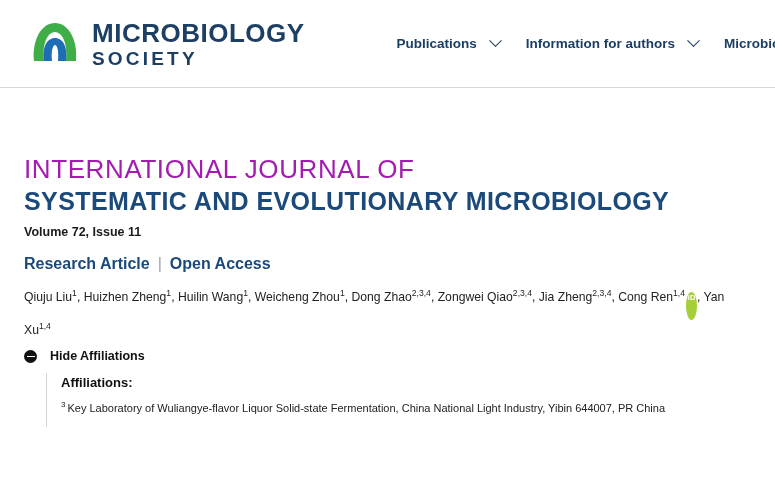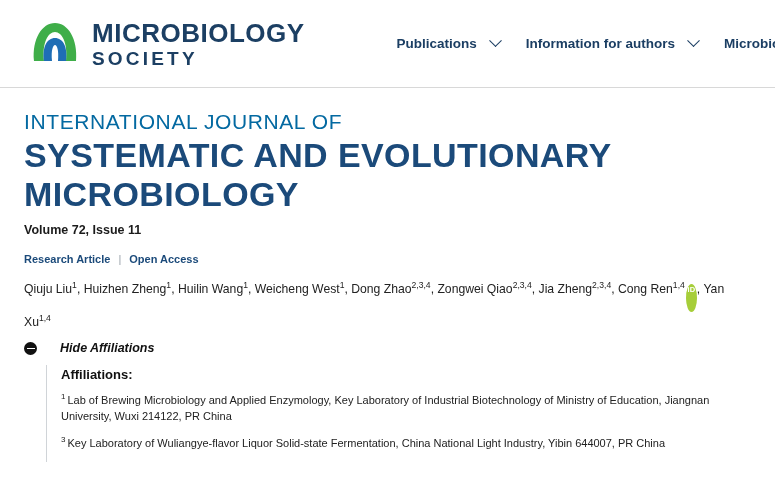--- a/index.html
+++ b/index.html
@@ -73,46 +73,47 @@
     border-right: 1.6px solid #1b3e63;
     border-bottom: 1.6px solid #1b3e63;
     transform: rotate(45deg) translate(-2px, -2px);
   }
 
   
   .masthead {
     padding: 22px 24px 0 24px;
   }
   .journal-line1 {
-    font-size: 21px;
+    font-size: 26px;
     letter-spacing: 0.6px;
-    color: #0369a1;
-    font-weight: normal;
+    color: #a21caf;
+    font-weight: normal;
+    margin-top: 44px;
   }
   .journal-line2 {
-    font-size: 34px;
+    font-size: 25px;
     letter-spacing: 0.4px;
     color: #1b4a7a;
     font-weight: bold;
     margin-top: 2px;
   }
   .volume-line {
     font-size: 12.5px;
     font-weight: bold;
     color: #1b1b1b;
     margin-top: 9px;
   }
 
   
   .article {
     padding: 0 24px;
   }
   .meta-row {
     margin-top: 16px;
-    font-size: 11px;
+    font-size: 16px;
     font-weight: bold;
     color: #1b4a7a;
     display: flex;
     align-items: center;
     gap: 8px;
   }
   .meta-sep {
     color: #9aa3ab;
     font-weight: normal;
   }
@@ -157,26 +158,25 @@
     line-height: 11px;
     text-align: center;
     vertical-align: 1px;
     margin-left: 1px;
   }
 
   .hide-affil {
     margin-top: 9px;
     display: flex;
     align-items: center;
-    gap: 23px;
+    gap: 13px;
     font-size: 12.5px;
     font-weight: bold;
     color: #111111;
     cursor: pointer;
-    font-style: italic;
   }
   .minus-circle {
     width: 13px;
     height: 13px;
     border-radius: 50%;
     background: #111111;
     position: relative;
     flex: 0 0 auto;
   }
   .minus-circle::after {
@@ -258,38 +258,35 @@
     <span>Research Article</span>
     <span class="meta-sep">|</span>
     <span>Open Access</span>
   </div>
 
 
   <div class="authors">
     <span>Qiuju Liu</span><sup>1</sup>,
     <span>Huizhen Zheng</span><sup>1</sup>,
     <span>Huilin Wang</span><sup>1</sup>,
-    <span>Weicheng West</span><sup>1</sup>,
+    <span>Weicheng Zhou</span><sup>1</sup>,
     <span>Dong Zhao</span><sup>2,3,4</sup>,
     <span>Zongwei Qiao</span><sup>2,3,4</sup>,
     <span>Jia Zheng</span><sup>2,3,4</sup>,
     <span>Cong Ren</span><sup>1,4</sup><span class="orcid">iD</span>,
     <span>Yan Xu</span><sup>1,4</sup>
   </div>
 
   <div class="hide-affil">
     <span class="minus-circle"></span>
     <span>Hide Affiliations</span>
   </div>
 
   <div class="affil-block">
     <div class="affil-heading">Affiliations:</div>
 
     <div class="affil-item">
-      <sup>1</sup><span>Lab of Brewing Microbiology and Applied Enzymology, Key Laboratory of Industrial Biotechnology of Ministry of Education, Jiangnan University, Wuxi 214122, PR China</span>
-    </div>
-    <div class="affil-item">
       <sup>3</sup><span>Key Laboratory of Wuliangye-flavor Liquor Solid-state Fermentation, China National Light Industry, Yibin 644007, PR China</span>
     </div>
 
   </div>
 
 </div>
 
 </body></html>

